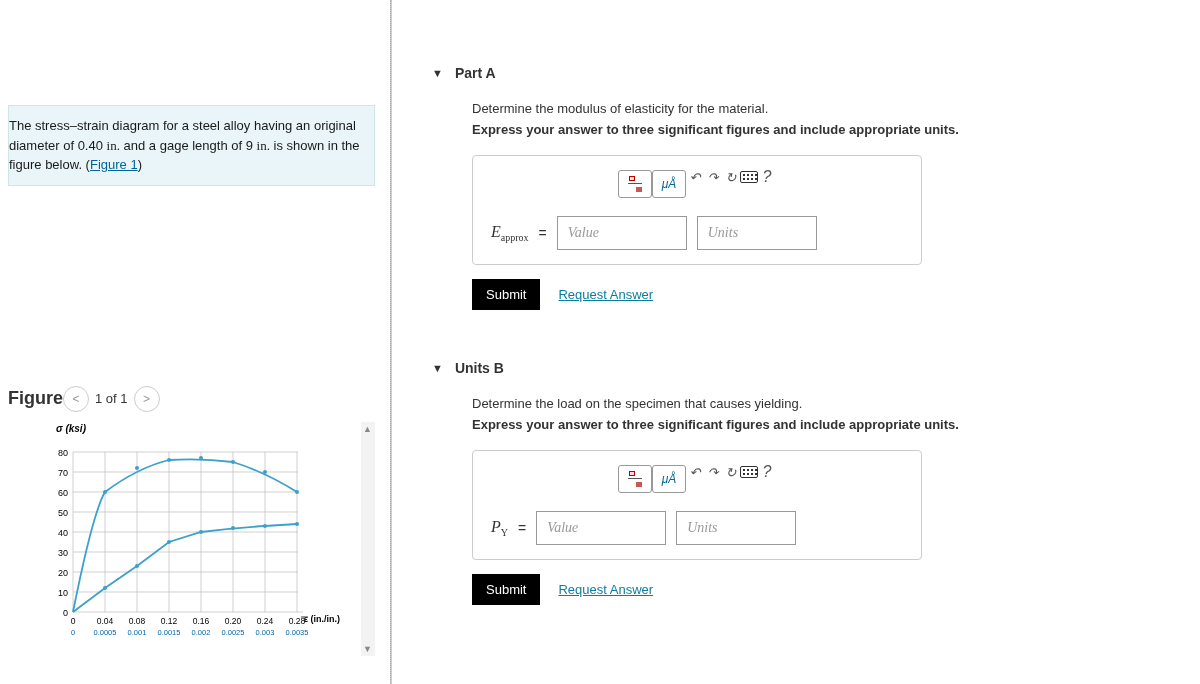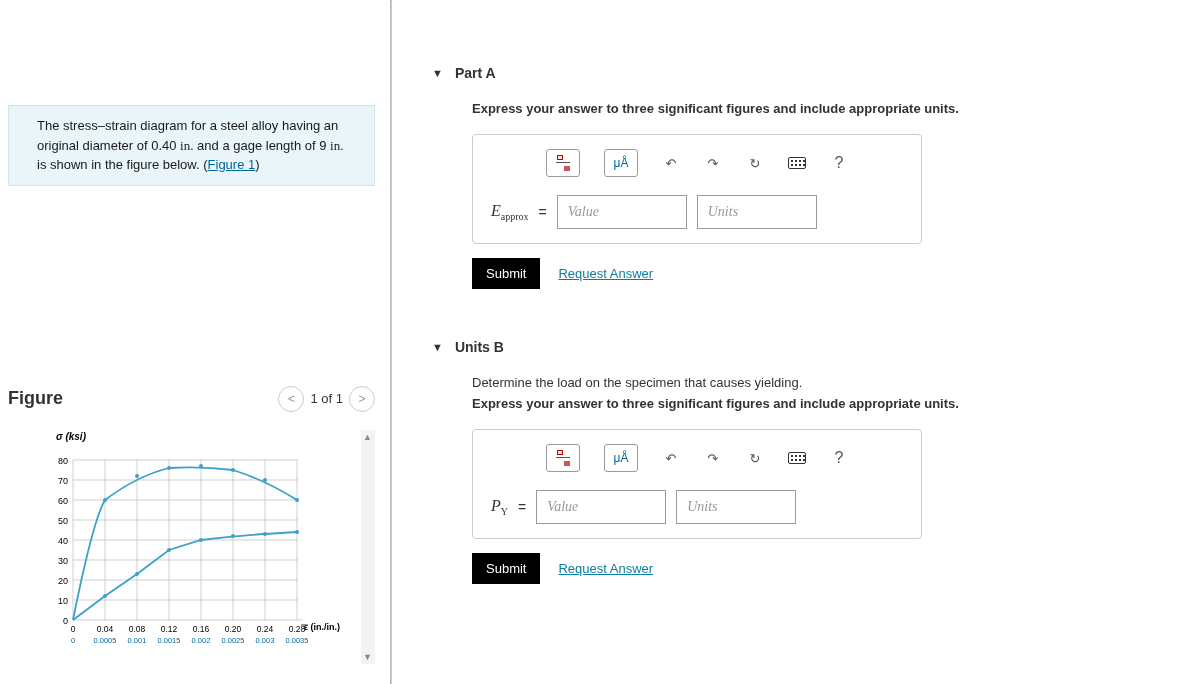--- a/index.html
+++ b/index.html
@@ -2,47 +2,47 @@
 <html><head>
 <meta charset="utf-8">
 <style>
 * { box-sizing: border-box; margin: 0; padding: 0; }
 body { font-family: Arial, Helvetica, sans-serif; font-size: 13px; color: #333; background: #fff; }
 .container { display: flex; height: 684px; width: 1200px; }
 .left-panel { width: 390px; padding: 10px 15px 10px 8px; position: relative; }
 .divider { width: 2px; background: #ccc; border-left: 1px dotted #aaa; }
 .right-panel { flex: 1; padding: 10px 20px 10px 40px; overflow-y: auto; position: relative; }
 
-.problem-box { background: #e9f5f8; border: 1px solid #d0e5ea; padding: 10px 28px; margin-top: 95px; line-height: 1.5; color: #1a1a1a; }
+.problem-box { background: #e9f5f8; border: 1px solid #d0e5ea; padding: 10px 0; margin-top: 95px; line-height: 1.5; color: #1a1a1a; }
 .problem-box .mono { font-family: Georgia, serif; }
 .problem-box a { color: #006699; text-decoration: underline; cursor: pointer; }
 
 .figure-section { margin-top: 200px; }
-.figure-header { display: flex; justify-content: space-between; align-items: center; margin-bottom: 18px; }
+.figure-header { display: flex; align-items: center; margin-bottom: 10px; }
 .figure-title { font-size: 18px; font-weight: bold; }
 .figure-nav { display: flex; align-items: center; gap: 6px; }
 .nav-btn { width: 26px; height: 26px; border: 1px solid #ccc; border-radius: 50%; background: #fff; text-align: center; line-height: 24px; color: #999; font-size: 12px; cursor: pointer; }
 .figure-count { font-size: 13px; color: #333; }
 .figure-container { position: relative; height: 234px; }
 .figure-img { margin-left: 30px; margin-top: 10px; }
 
 .chart-svg { }
 
 .scroll-arrows { position: absolute; right: 0; top: 0; width: 14px; height: 100%; background: #f3f3f3; }
 .scroll-arrows .arrow-up { position: absolute; top: 2px; left: 2px; font-size: 9px; color: #888; }
 .scroll-arrows .arrow-down { position: absolute; bottom: 2px; left: 2px; font-size: 9px; color: #888; }
 
 .part-header { display: flex; align-items: center; gap: 12px; font-weight: bold; font-size: 14px; margin: 55px 0 20px 0; }
 .part-header.b { margin-top: 50px; }
 .collapse-arrow { font-size: 11px; }
 .part-body { padding-left: 40px; }
 .prompt { color: #333; margin-bottom: 6px; font-size: 13px; }
 .instruction { font-weight: bold; font-size: 13px; margin-bottom: 18px; }
 .answer-box { border: 1px solid #ccc; border-radius: 4px; padding: 14px 18px; width: 450px; background: #fff; }
-.toolbar-row { display: flex; justify-content: center; align-items: center; gap: 24px; margin-bottom: 18px; }
+.toolbar-row { display: flex; justify-content: center; align-items: flex-start; gap: 0; margin-bottom: 18px; font-style: italic; }
 .tool-btn { border: 1px solid #999; border-radius: 3px; width: 34px; height: 28px; display: flex; align-items: center; justify-content: center; font-size: 13px; cursor: pointer; background: #fff; }
 .tool-btn.frac { background: #fff; }
 .tool-btn.units { font-size: 12px; color: #006699; }
 .tool-icon { width: 18px; height: 14px; color: #555; display: flex; align-items: center; justify-content: center; cursor: pointer; }
 
 .input-row { display: flex; align-items: center; gap: 10px; }
 .var-label { font-family: Georgia, serif; font-style: italic; font-size: 16px; }
 .var-label .sub { font-size: 10px; font-style: normal; }
 .eq { font-size: 14px; }
 .value-input, .units-input { border: 1px solid #999; height: 34px; padding: 0 10px; font-family: Georgia, serif; font-size: 14px; color: #999; font-style: italic; }
@@ -175,20 +175,21 @@
 
   <div class="divider"></div>
 
   <div class="right-panel">
 
     <div class="part-header">
       <span class="collapse-arrow">▼</span>
       <span>Part A</span>
     </div>
     <div class="part-body">
+      <div class="prompt">Determine the modulus of elasticity for the material.</div>
       <div class="instruction">Express your answer to three significant figures and include appropriate units.</div>
       <div class="answer-box">
         <div class="toolbar-row">
           <div class="tool-btn frac">
             <div class="frac-icon">
                 <div class="top"></div>
                 <div class="bar"></div>
                 <div class="bot"></div>
               </div>
           </div>

